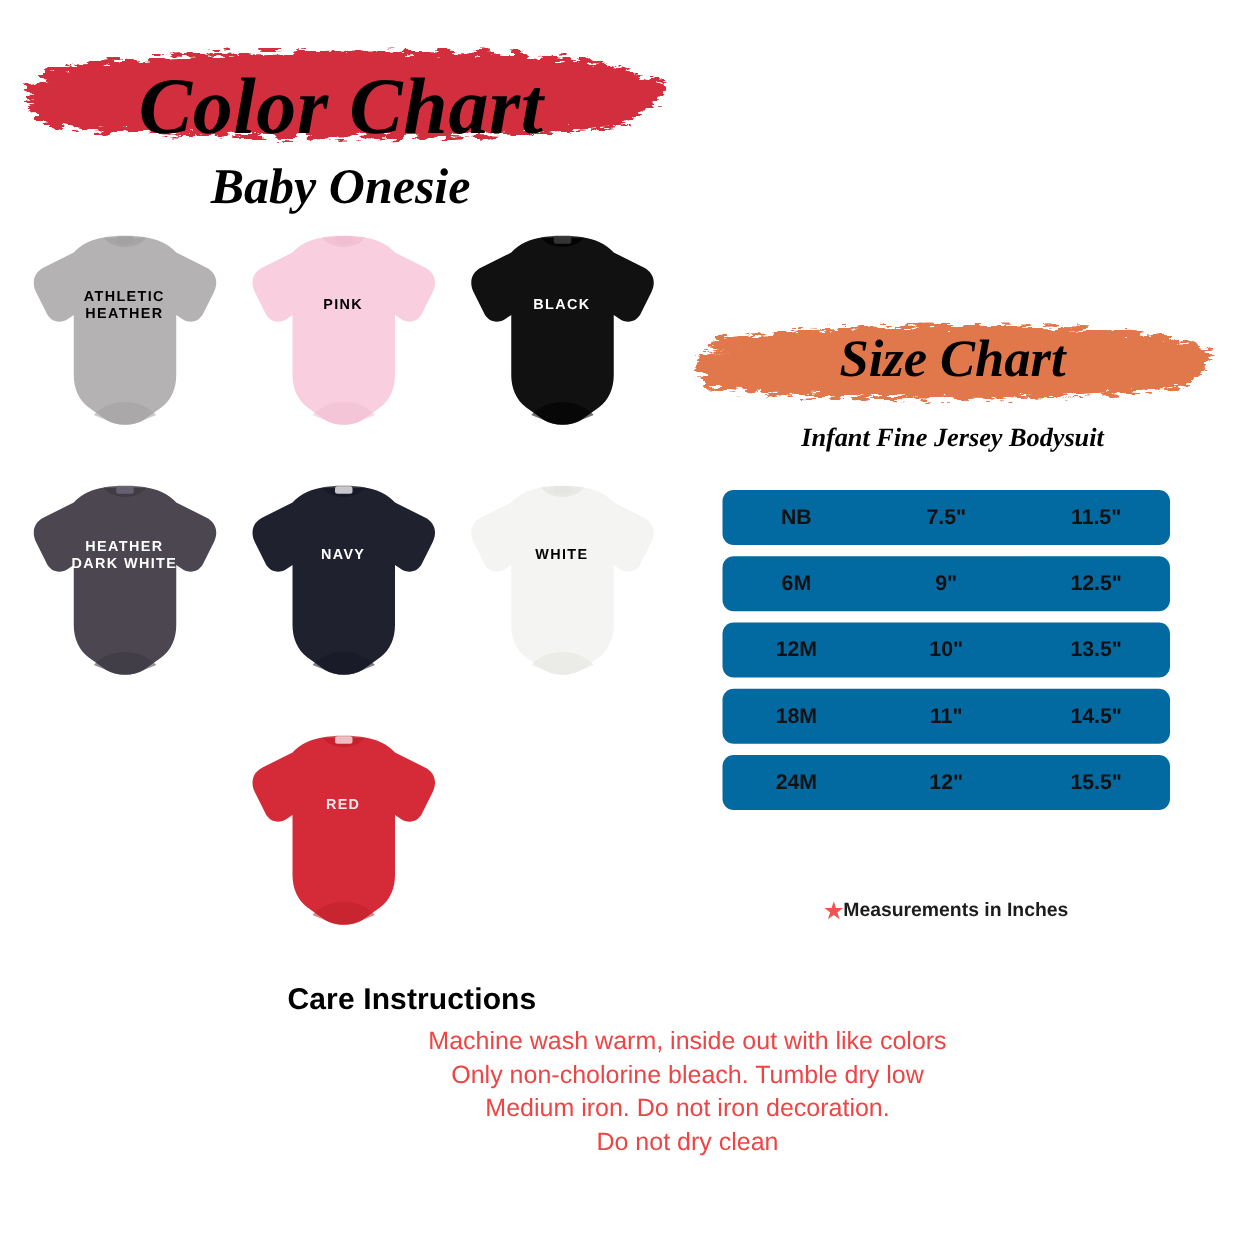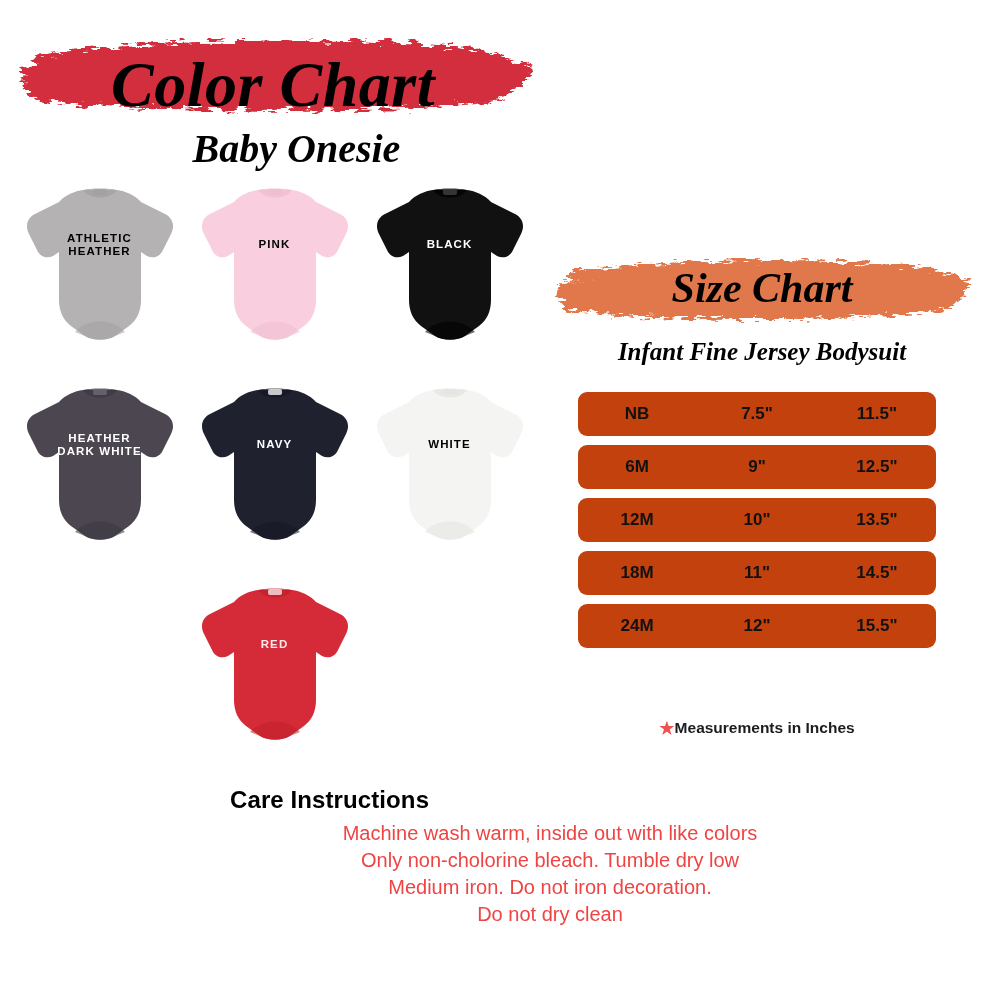--- a/index.html
+++ b/index.html
@@ -37,22 +37,22 @@
 
   .sub-title {
     position: absolute;
     text-align: center;
     font-family: "Liberation Serif", serif;
     font-style: italic;
     font-weight: bold;
     color: #000;
     white-space: nowrap;
   }
-  #baby-onesie-subtitle { left: 0; top: 125px; width: 545px; font-size: 40px; padding-left: 24px; }
-  #bodysuit-subtitle    { left: 548px; top: 338px; width: 428px; font-size: 25px; }
+  #baby-onesie-subtitle { left: 0; top: 125px; width: 545px; font-size: 40px; }
+  #bodysuit-subtitle    { left: 548px; top: 338px; width: 428px; font-size: 21px; }
 
   
   #onesie-grid {
     position: absolute;
     left: 12px;
     top: 180px;
     width: 525px;
   }
   .onesie-row { display: flex; }
   .onesie-row.row-1, .onesie-row.row-2 { justify-content: flex-start; }
@@ -94,21 +94,21 @@
   }
   .size-head span {
     font-weight: bold;
     font-size: 17px;
     color: #111;
     text-align: center;
   }
   .size-row {
     display: flex;
     align-items: center;
-    background: #c2410c;
+    background: #0369a1;
     border-radius: 9px;
     height: 44px;
     margin-bottom: 9px;
   }
   .size-row span {
     font-weight: bold;
     font-size: 17px;
     color: #111;
     text-align: center;
   }

